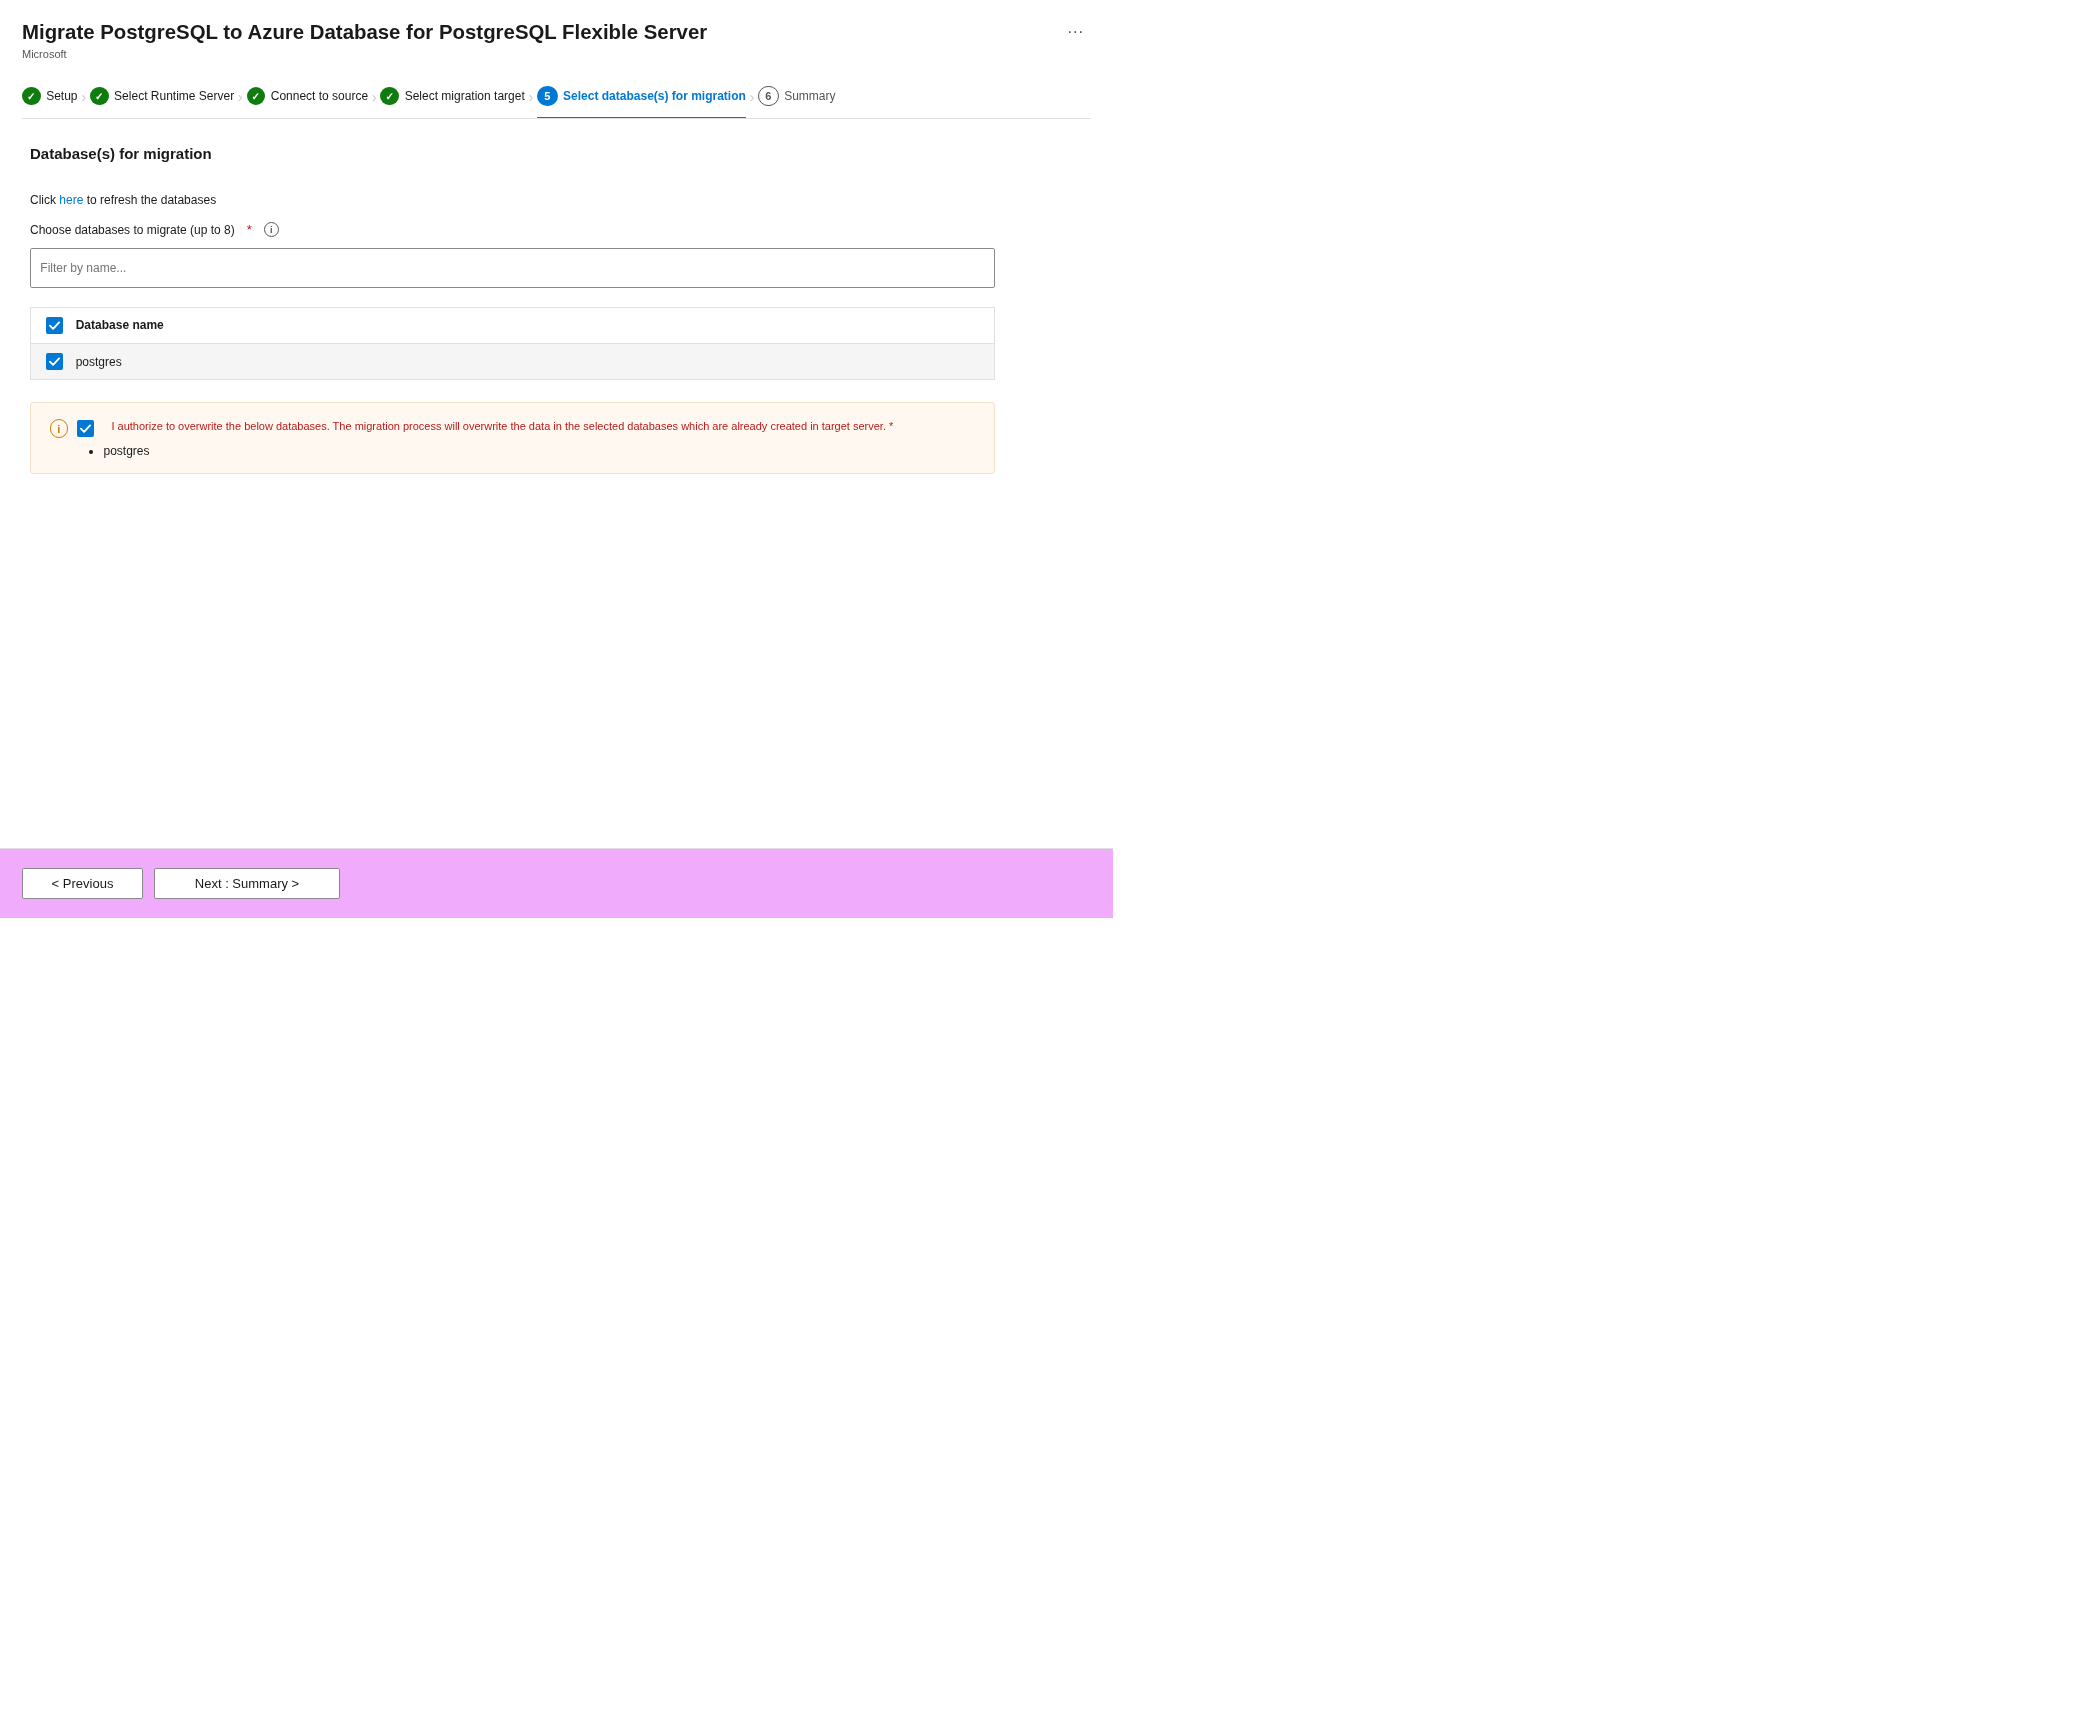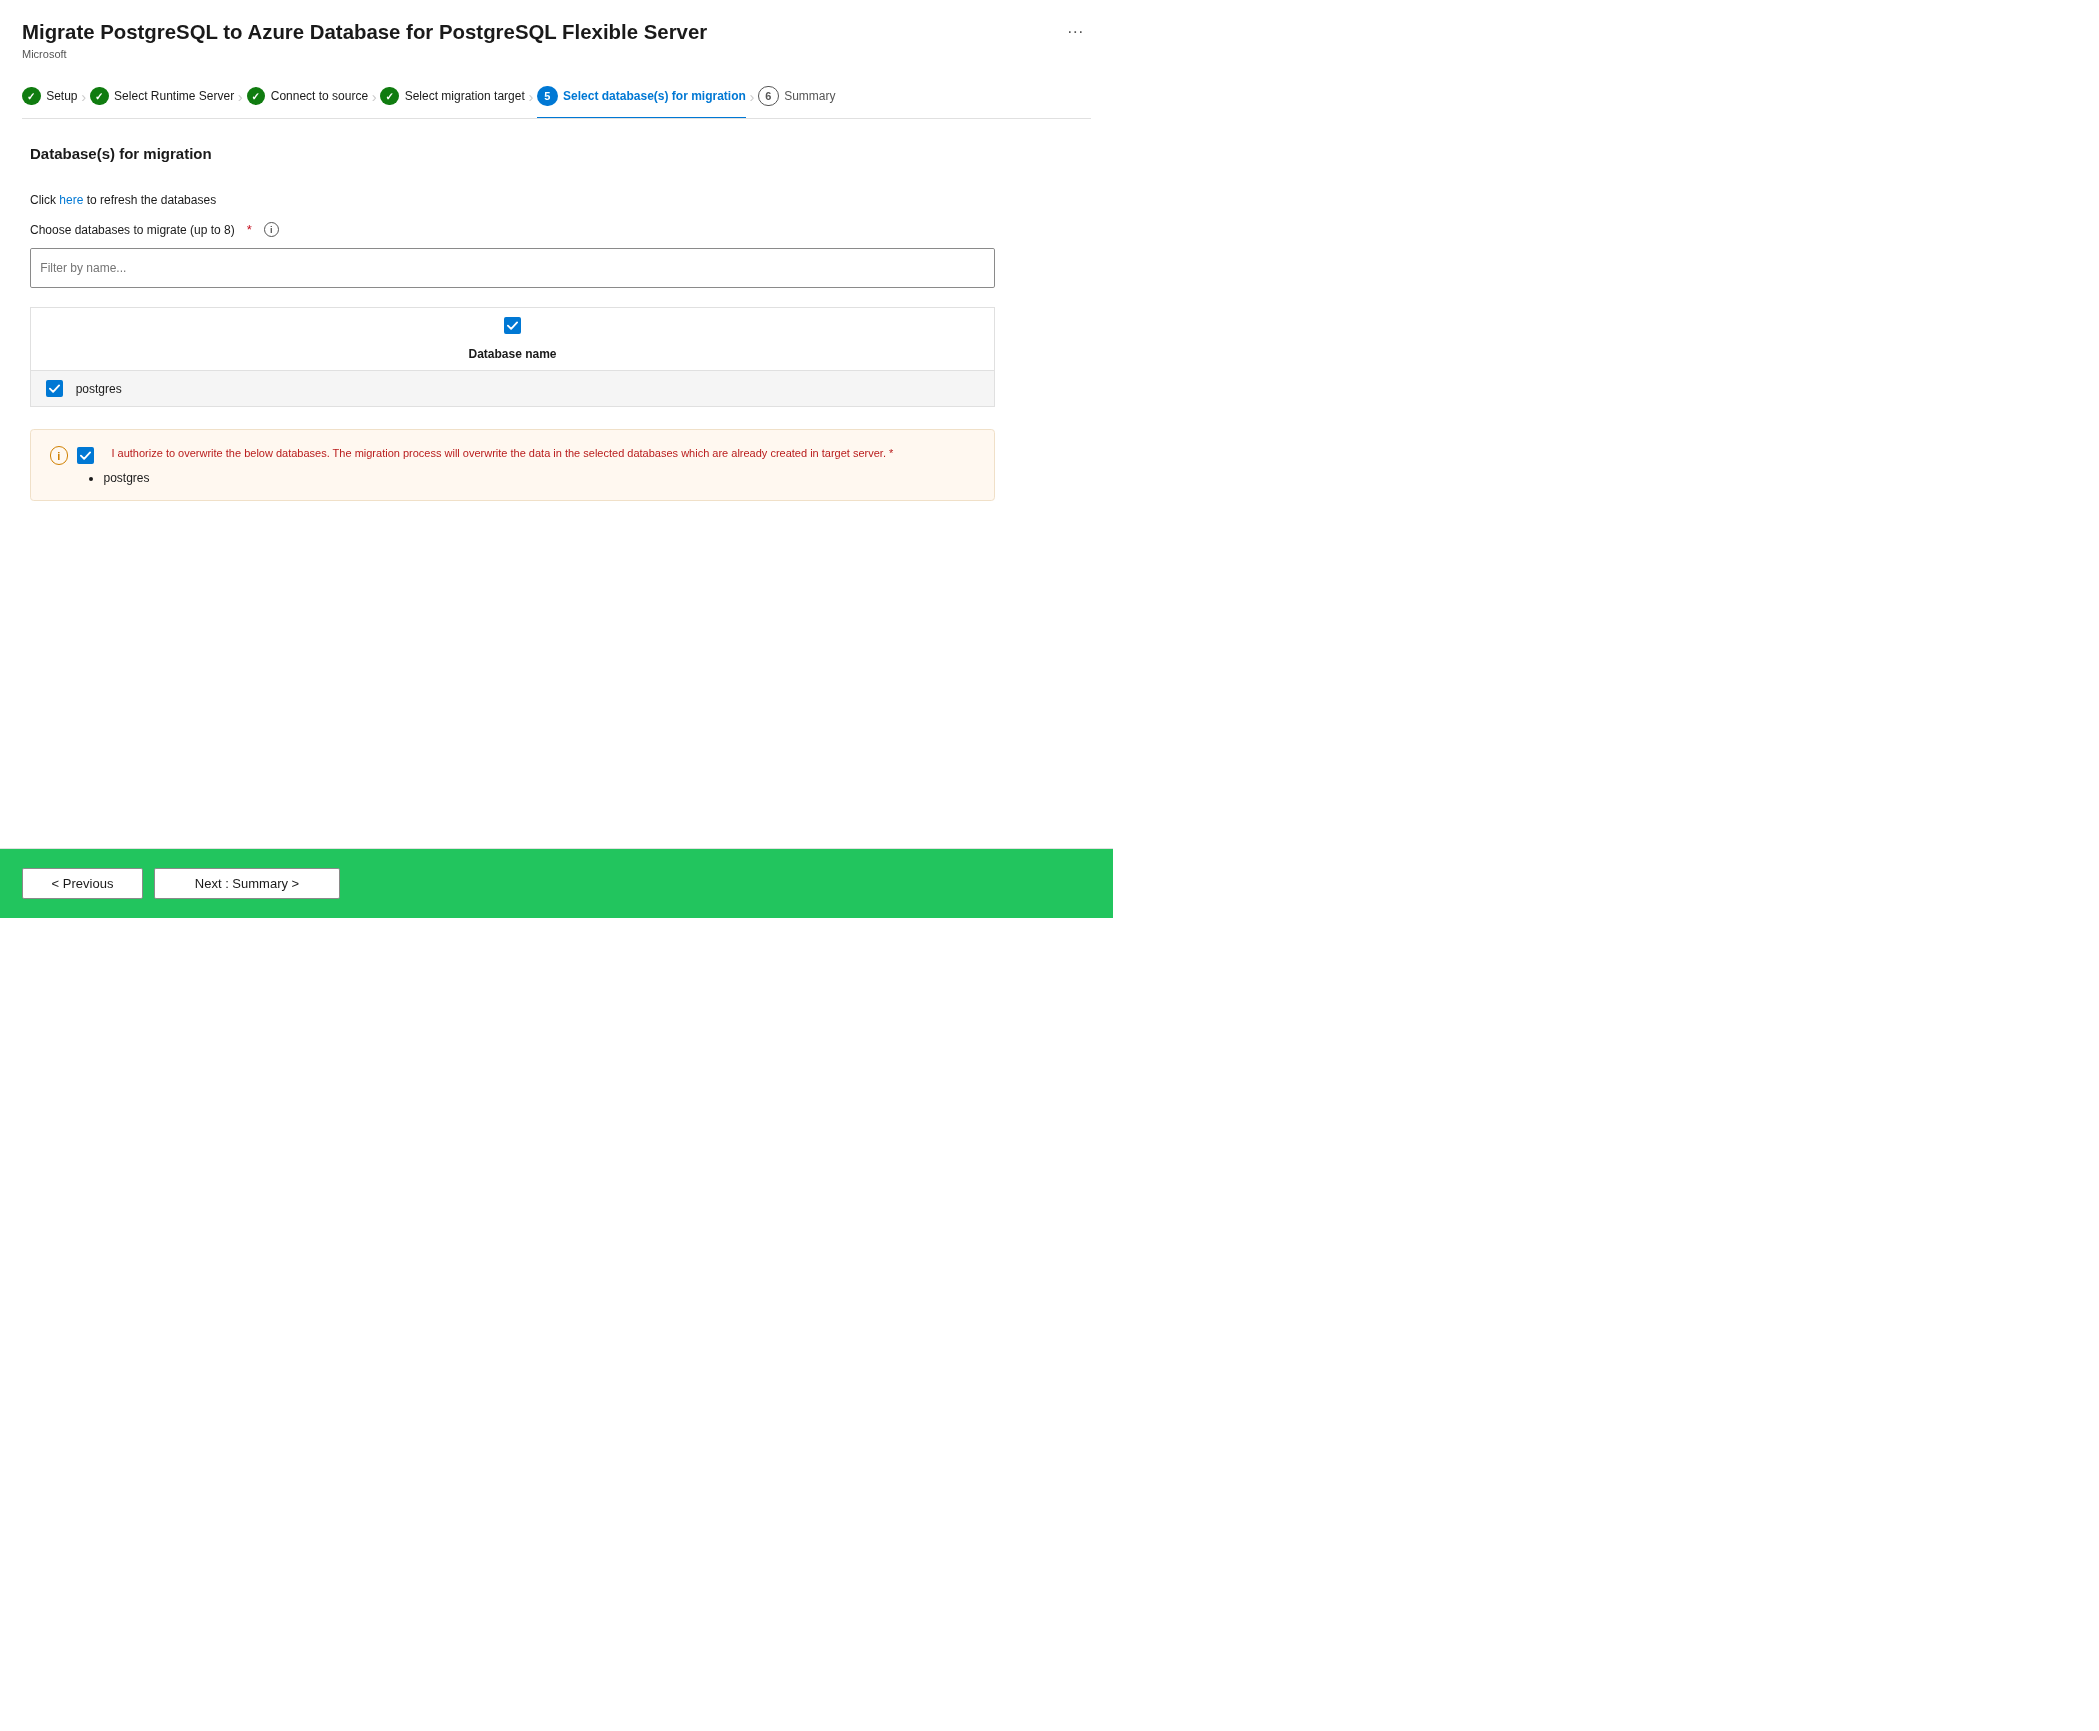--- a/index.html
+++ b/index.html
@@ -195,21 +195,20 @@
       max-width: 965px;
       border: 0.9px solid #e0e0e0;
     }
     .db-table-header {
       display: flex;
       align-items: center;
       padding: 9.3px 15px;
       background: #fff;
       border-bottom: 0.9px solid #e0e0e0;
       gap: 13px;
-      flex-direction: column;
     }
     .db-table-row {
       display: flex;
       align-items: center;
       padding: 9.3px 15px;
       background: #f5f5f5;
       gap: 13px;
     }
 
     .col-header-name {
@@ -286,21 +285,21 @@
       list-style-type: disc;
     }
 
     
     .footer {
       border-top: 0.9px solid #e0e0e0;
       padding: 18.6px 22px;
       display: flex;
       align-items: center;
       gap: 11px;
-      background: #22c55e;
+      background: #f0abfc;
     }
     .btn-prev {
       border: 0.9px solid #8a8a8a;
       background: #fff;
       padding: 7.4px 22px;
       font-size: 13px;
       cursor: pointer;
       border-radius: 1.9px;
       color: #1a1a1a;
       min-width: 121px;

